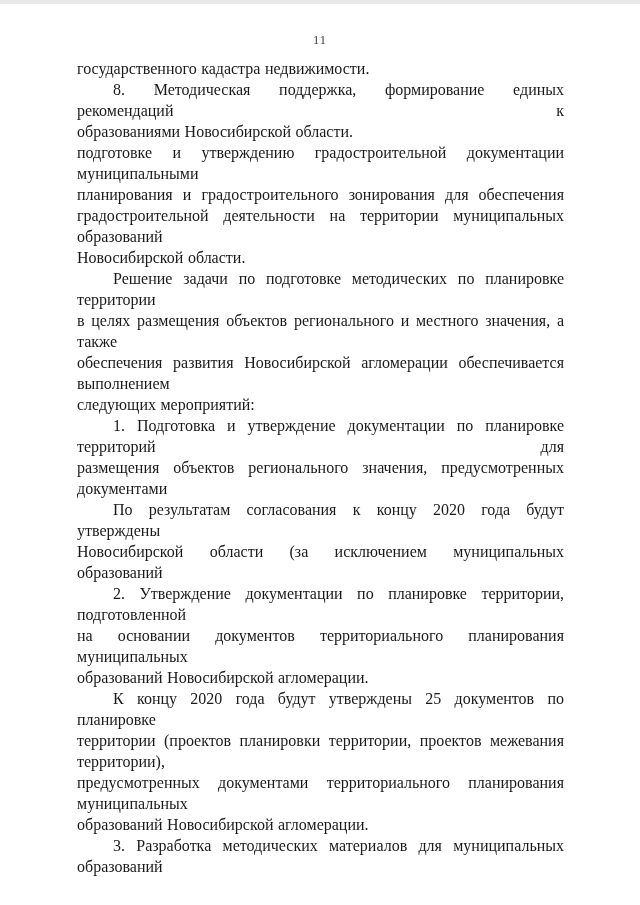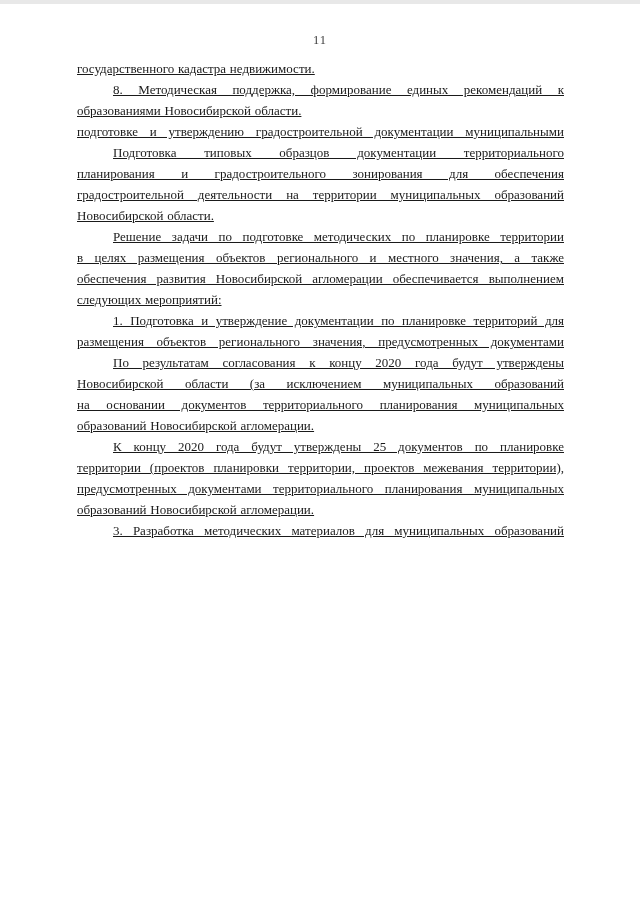--- a/index.html
+++ b/index.html
@@ -24,66 +24,65 @@
     color: #3d3d3d;
   }
   .content {
     position: absolute;
     top: 54px;
     left: 77px;
     width: 487px;
   }
   .paragraph { margin: 0; padding: 0; }
   .line {
-    font-size: 13px;
+    font-size: 16px;
     line-height: 21px;
     white-space: normal;
     text-align: justify;
     text-align-last: justify;
     word-spacing: 0.5px;
-    text-decoration: underline;
   }
   .line.first { text-indent: 36px; }
   .line.last { text-align-last: left; }
 </style>
 </head>
 <body>
 
 <div class="page">
   <div class="page-number">11</div>
   <div class="content">
       <div class="paragraph">
         <div class="line last">государственного кадастра недвижимости.</div>
       </div>
       <div class="paragraph">
         <div class="line first">8. Методическая поддержка, формирование единых рекомендаций к</div>
         <div class="line last">образованиями Новосибирской области.</div>
         <div class="line">подготовке и утверждению градостроительной документации муниципальными</div>
       </div>
       <div class="paragraph">
-        <div class="line first">Подготовка типовых образцов документации территориального</div>
         <div class="line">планирования и градостроительного зонирования для обеспечения</div>
         <div class="line">градостроительной деятельности на территории муниципальных образований</div>
         <div class="line last">Новосибирской области.</div>
       </div>
       <div class="paragraph">
         <div class="line first">Решение задачи по подготовке методических по планировке территории</div>
         <div class="line">в целях размещения объектов регионального и местного значения, а также</div>
         <div class="line">обеспечения развития Новосибирской агломерации обеспечивается выполнением</div>
         <div class="line last">следующих мероприятий:</div>
       </div>
       <div class="paragraph">
         <div class="line first">1. Подготовка и утверждение документации по планировке территорий для</div>
         <div class="line">размещения объектов регионального значения, предусмотренных документами</div>
       </div>
       <div class="paragraph">
         <div class="line first">По результатам согласования к концу 2020 года будут утверждены</div>
         <div class="line">Новосибирской области (за исключением муниципальных образований</div>
       </div>
       <div class="paragraph">
+        <div class="line first">2. Утверждение документации по планировке территории, подготовленной</div>
         <div class="line">на основании документов территориального планирования муниципальных</div>
         <div class="line last">образований Новосибирской агломерации.</div>
       </div>
       <div class="paragraph">
         <div class="line first">К концу 2020 года будут утверждены 25 документов по планировке</div>
         <div class="line">территории (проектов планировки территории, проектов межевания территории),</div>
         <div class="line">предусмотренных документами территориального планирования муниципальных</div>
         <div class="line last">образований Новосибирской агломерации.</div>
       </div>
       <div class="paragraph">

